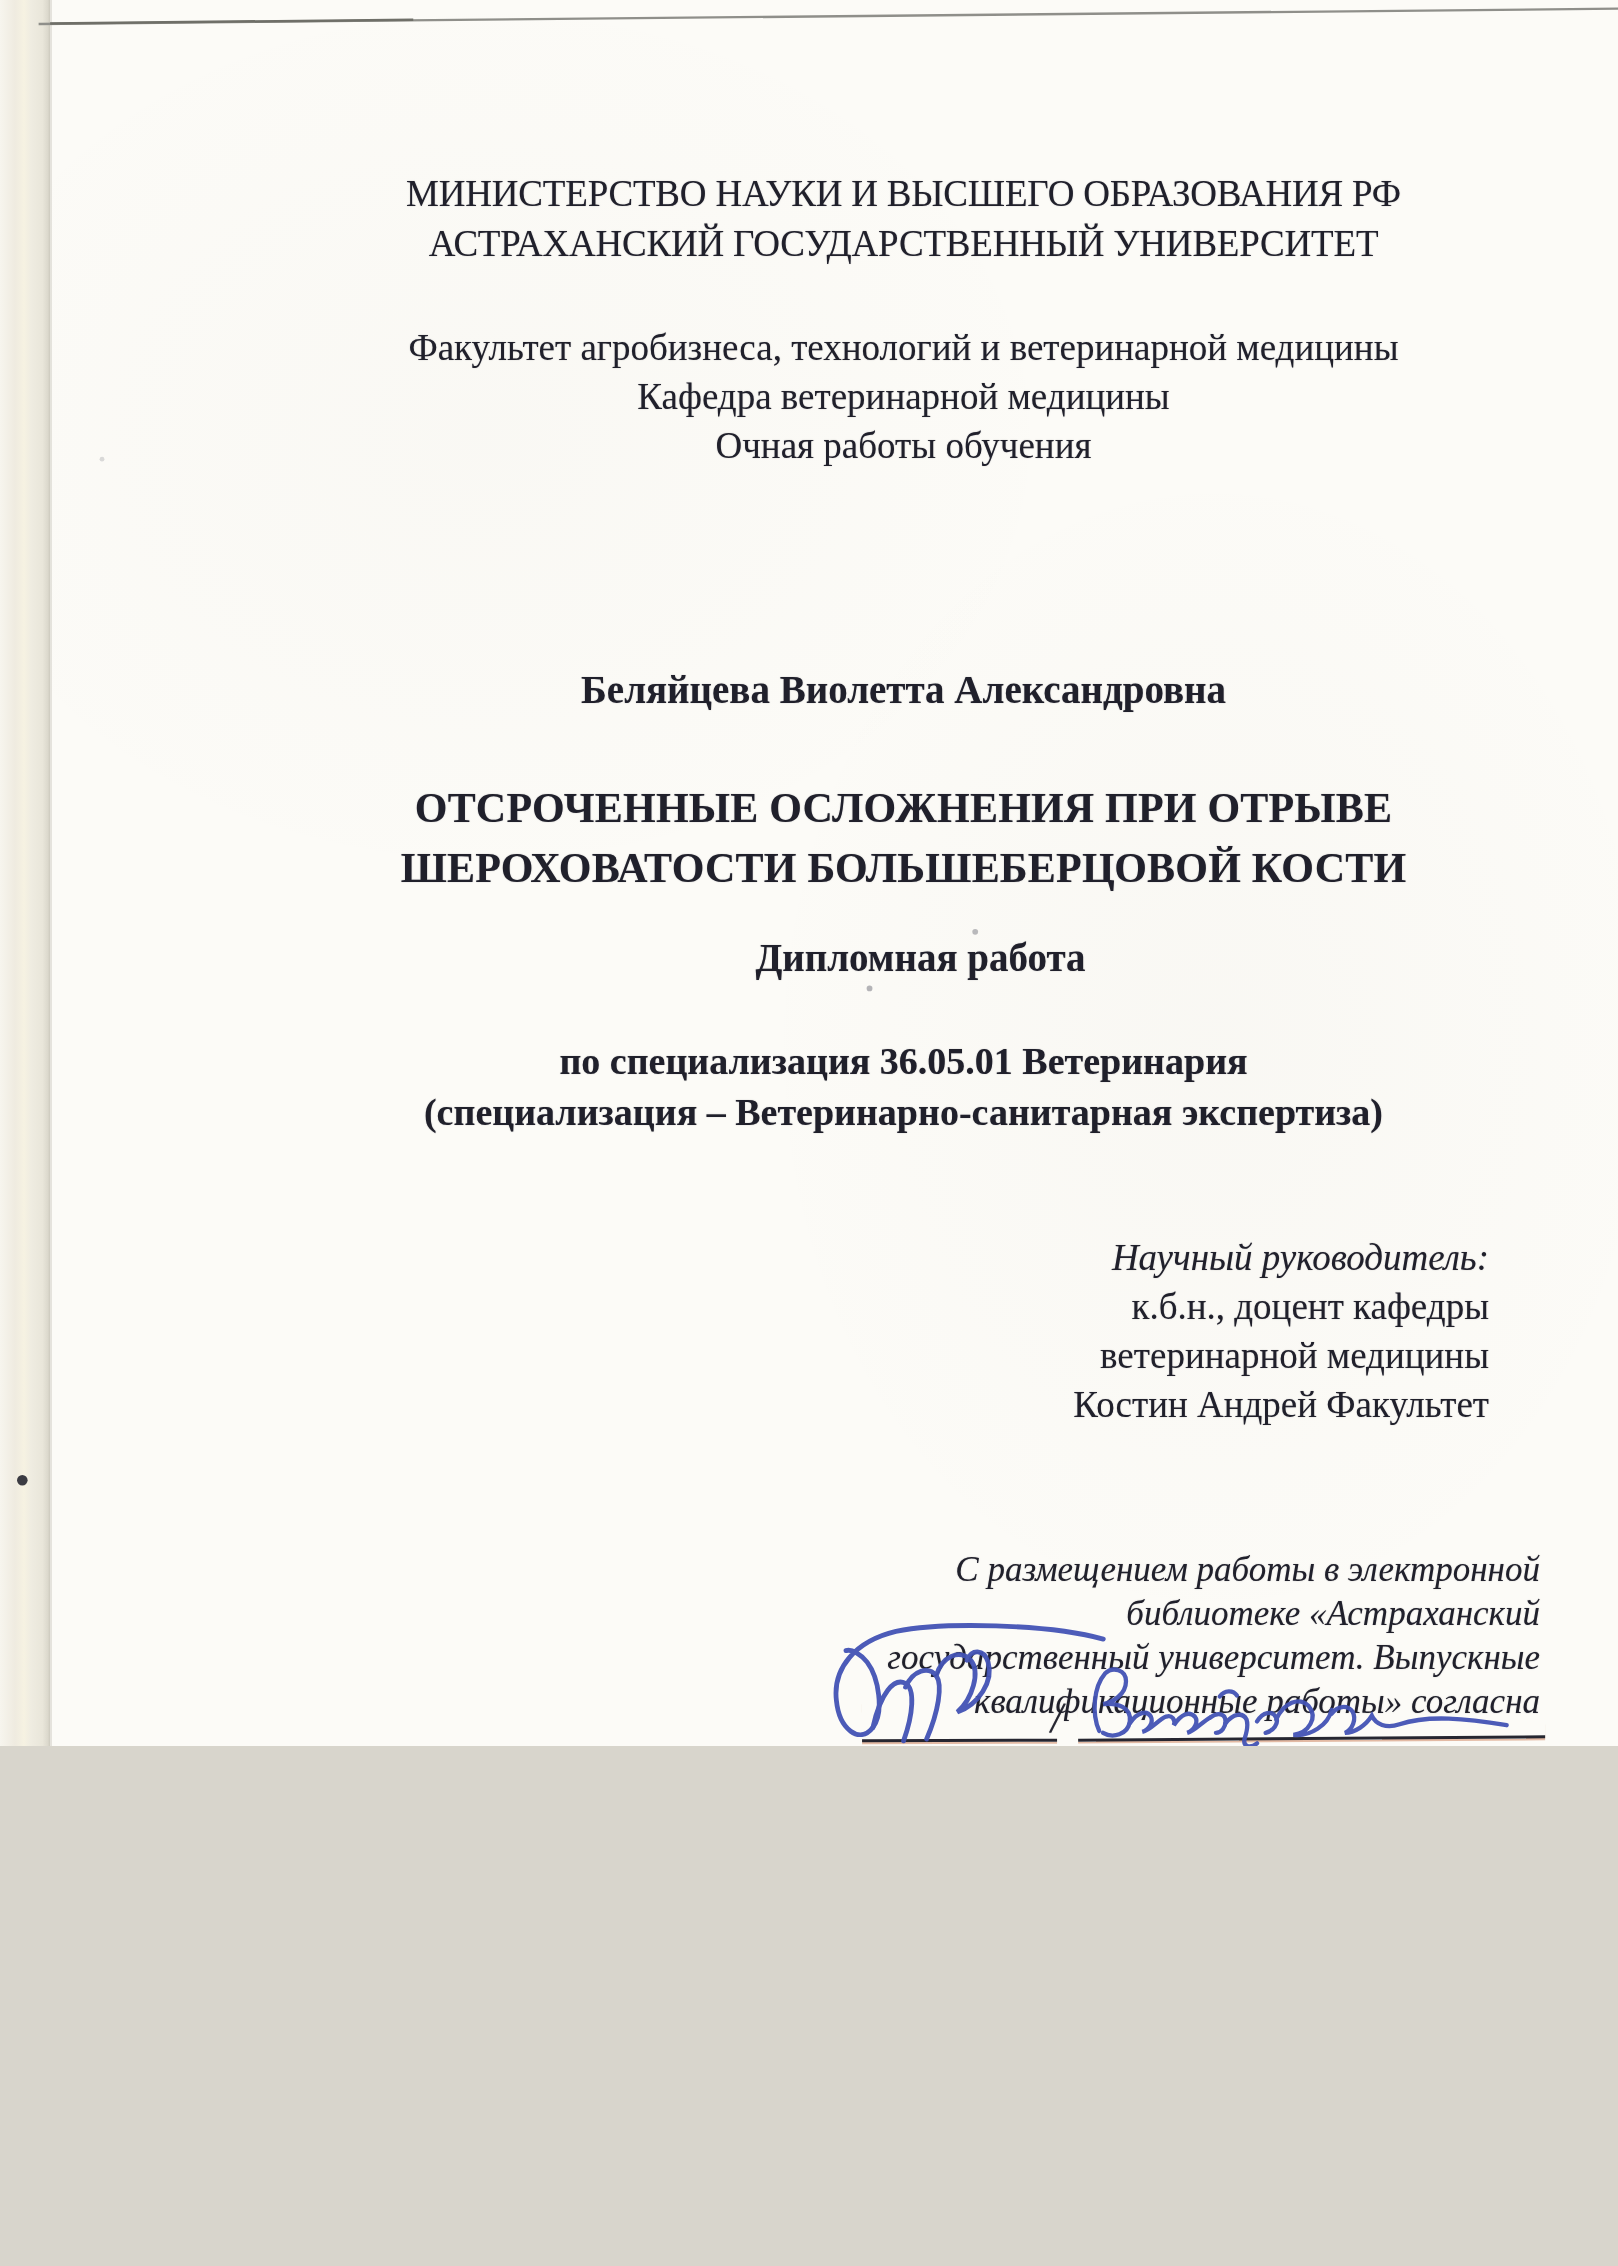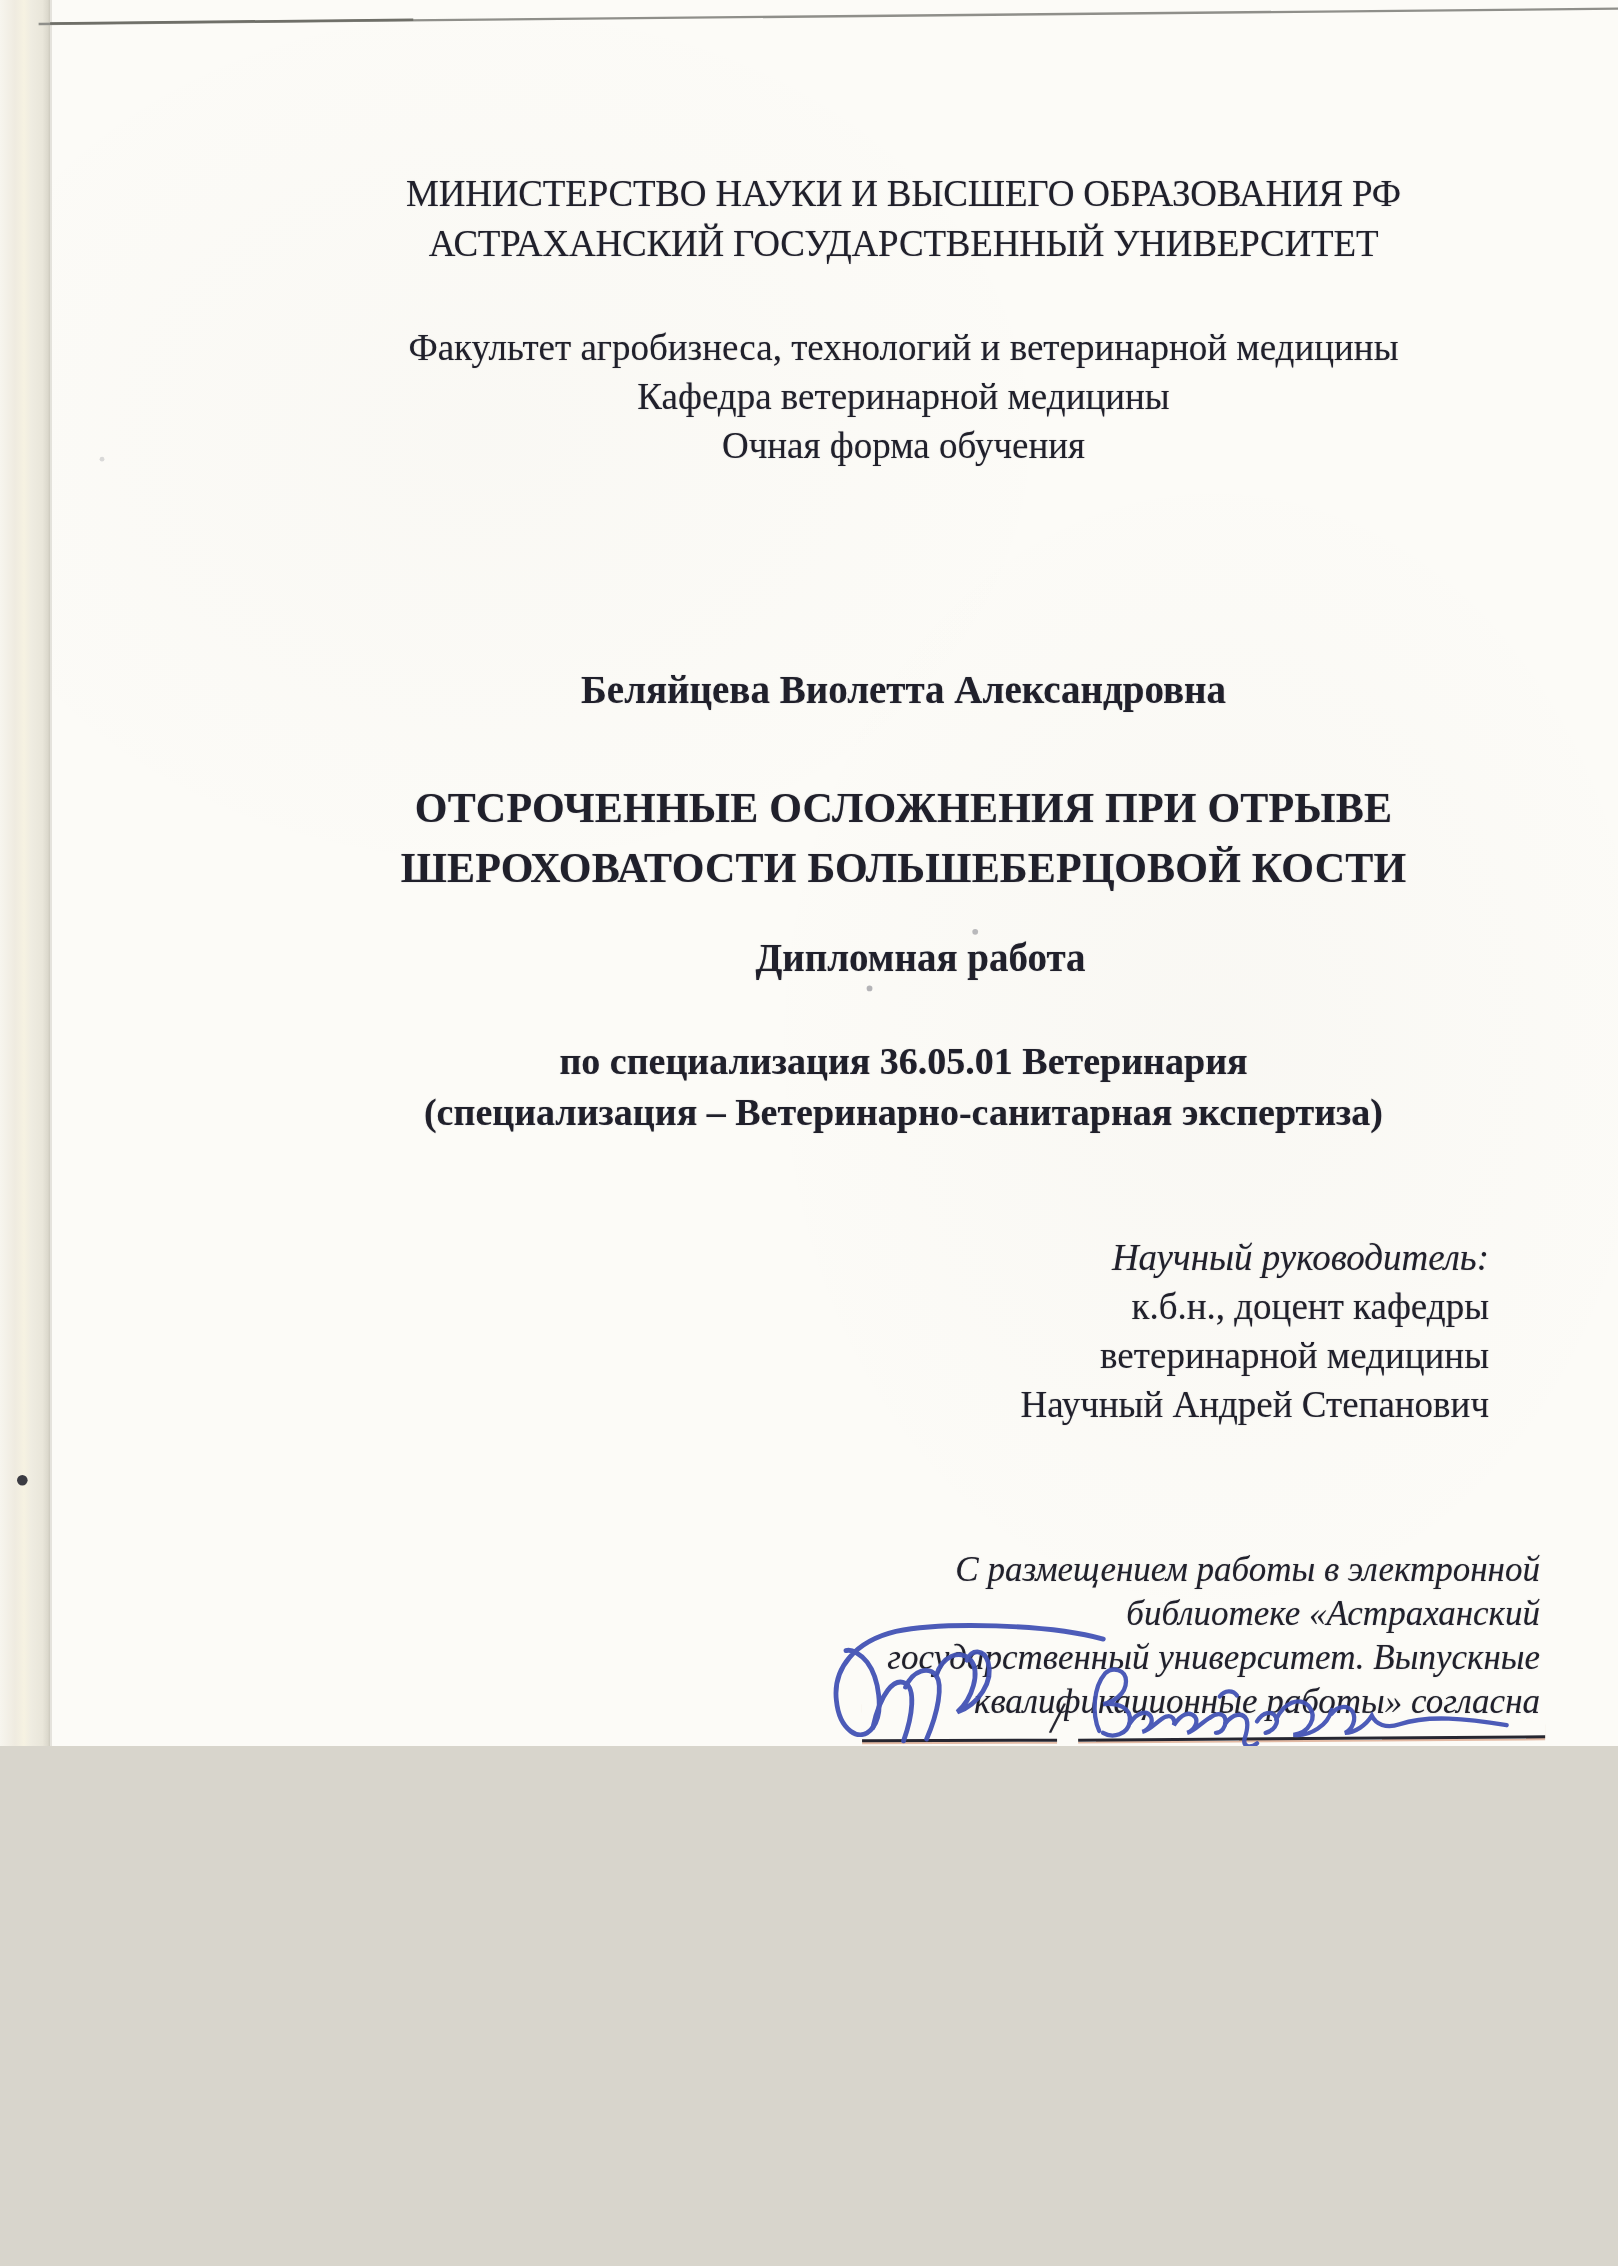--- a/index.html
+++ b/index.html
@@ -73,42 +73,42 @@
   </svg>
 
   <div class="t col" id="header-block">
     <div>МИНИСТЕРСТВО НАУКИ И ВЫСШЕГО ОБРАЗОВАНИЯ РФ</div>
     <div>АСТРАХАНСКИЙ ГОСУДАРСТВЕННЫЙ УНИВЕРСИТЕТ</div>
   </div>
 
   <div class="t col" id="faculty-block">
     <div>Факультет агробизнеса, технологий и ветеринарной медицины</div>
     <div>Кафедра ветеринарной медицины</div>
-    <div>Очная форма обучения</div>
+    <div>Очная работы обучения</div>
   </div>
 
   <div class="t col b" id="author-line">Беляйцева Виолетта Александровна</div>
 
   <div class="t col b" id="title-block">
     <div>ОТСРОЧЕННЫЕ ОСЛОЖНЕНИЯ ПРИ ОТРЫВЕ</div>
     <div>ШЕРОХОВАТОСТИ БОЛЬШЕБЕРЦОВОЙ КОСТИ</div>
   </div>
 
   <div class="t b" id="worktype-line">Дипломная работа</div>
 
   <div class="t col b" id="specialty-block">
     <div>по специализация 36.05.01 Ветеринария</div>
     <div>(специализация – Ветеринарно-санитарная экспертиза)</div>
   </div>
 
   <div class="t rt" id="supervisor-block">
     <div class="i">Научный руководитель:</div>
     <div>к.б.н., доцент кафедры</div>
     <div>ветеринарной медицины</div>
-    <div>Научный Андрей Степанович</div>
+    <div>Костин Андрей Факультет</div>
   </div>
 
   <div class="t rt i" id="agreement-block">
     <div>С размещением работы в электронной</div>
     <div>библиотеке «Астраханский</div>
     <div>государственный университет. Выпускные</div>
     <div>квалификационные работы» согласна</div>
   </div>
 
   <div class="sigline" id="sigline-left"></div>

